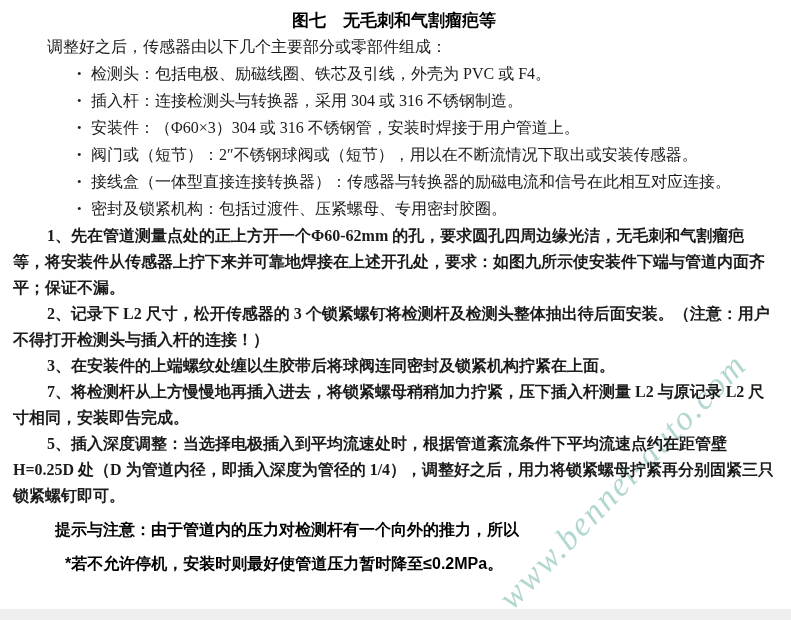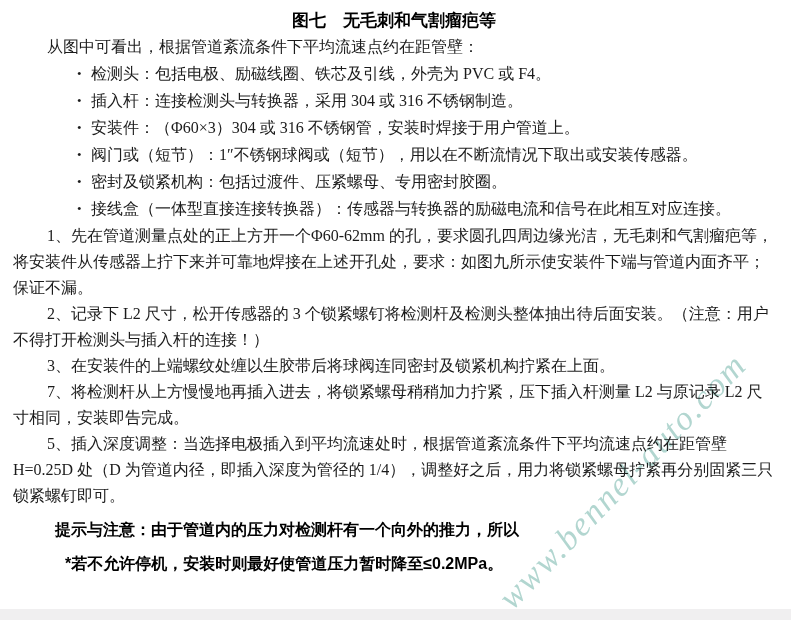--- a/index.html
+++ b/index.html
@@ -41,20 +41,21 @@
   }
   .bullet {
     display: inline-block;
     width: 14px;
     font-size: 13px;
     vertical-align: 1px;
   }
   .step {
     margin: 0;
     text-indent: 34px;
+    font-weight: bold;
   }
   .notes-heading {
     margin: 8px;
     text-indent: 34px;
     font-family: "Liberation Sans", "DejaVu Sans", sans-serif;
     font-weight: bold;
     font-size: 16px;
     color: #000000;
   }
   .note-item {
@@ -94,29 +95,29 @@
 <body>
 
 <div class="page">
 
   <div class="watermark">www.bennel-auto.com</div>
 
   <div class="content">
 
     <h1 class="title">图七　无毛刺和气割瘤疤等</h1>
 
-    <p class="intro">从图中可看出，根据管道紊流条件下平均流速点约在距管壁：</p>
+    <p class="intro">调整好之后，传感器由以下几个主要部分或零部件组成：</p>
 
     <ul class="bullets">
       <li class="bullet-line"><span class="bullet">•</span><span>检测头：包括电极、励磁线圈、铁芯及引线，外壳为 PVC 或 F4。</span></li>
       <li class="bullet-line"><span class="bullet">•</span><span>插入杆：连接检测头与转换器，采用 304 或 316 不锈钢制造。</span></li>
       <li class="bullet-line"><span class="bullet">•</span><span>安装件：（Φ60×3）304 或 316 不锈钢管，安装时焊接于用户管道上。</span></li>
-      <li class="bullet-line"><span class="bullet">•</span><span>阀门或（短节）：1″不锈钢球阀或（短节），用以在不断流情况下取出或安装传感器。</span></li>
+      <li class="bullet-line"><span class="bullet">•</span><span>阀门或（短节）：2″不锈钢球阀或（短节），用以在不断流情况下取出或安装传感器。</span></li>
+      <li class="bullet-line"><span class="bullet">•</span><span>接线盒（一体型直接连接转换器）：传感器与转换器的励磁电流和信号在此相互对应连接。</span></li>
       <li class="bullet-line"><span class="bullet">•</span><span>密封及锁紧机构：包括过渡件、压紧螺母、专用密封胶圈。</span></li>
-      <li class="bullet-line"><span class="bullet">•</span><span>接线盒（一体型直接连接转换器）：传感器与转换器的励磁电流和信号在此相互对应连接。</span></li>
     </ul>
 
     <p class="step">1、先在管道测量点处的正上方开一个Φ60-62mm 的孔，要求圆孔四周边缘光洁，无毛刺和气割瘤疤等，将安装件从传感器上拧下来并可靠地焊接在上述开孔处，要求：如图九所示使安装件下端与管道内面齐平；保证不漏。</p>
     <p class="step">2、记录下 L2 尺寸，松开传感器的 3 个锁紧螺钉将检测杆及检测头整体抽出待后面安装。（注意：用户不得打开检测头与插入杆的连接！）</p>
     <p class="step">3、在安装件的上端螺纹处缠以生胶带后将球阀连同密封及锁紧机构拧紧在上面。</p>
     <p class="step">7、将检测杆从上方慢慢地再插入进去，将锁紧螺母稍稍加力拧紧，压下插入杆测量 L2 与原记录 L2 尺寸相同，安装即告完成。</p>
     <p class="step">5、插入深度调整：当选择电极插入到平均流速处时，根据管道紊流条件下平均流速点约在距管壁 H=0.25D 处（D 为管道内径，即插入深度为管径的 1/4），调整好之后，用力将锁紧螺母拧紧再分别固紧三只锁紧螺钉即可。</p>
 
     <p class="notes-heading">提示与注意：由于管道内的压力对检测杆有一个向外的推力，所以</p>
     <p class="note-item">*若不允许停机，安装时则最好使管道压力暂时降至≤0.2MPa。</p>

